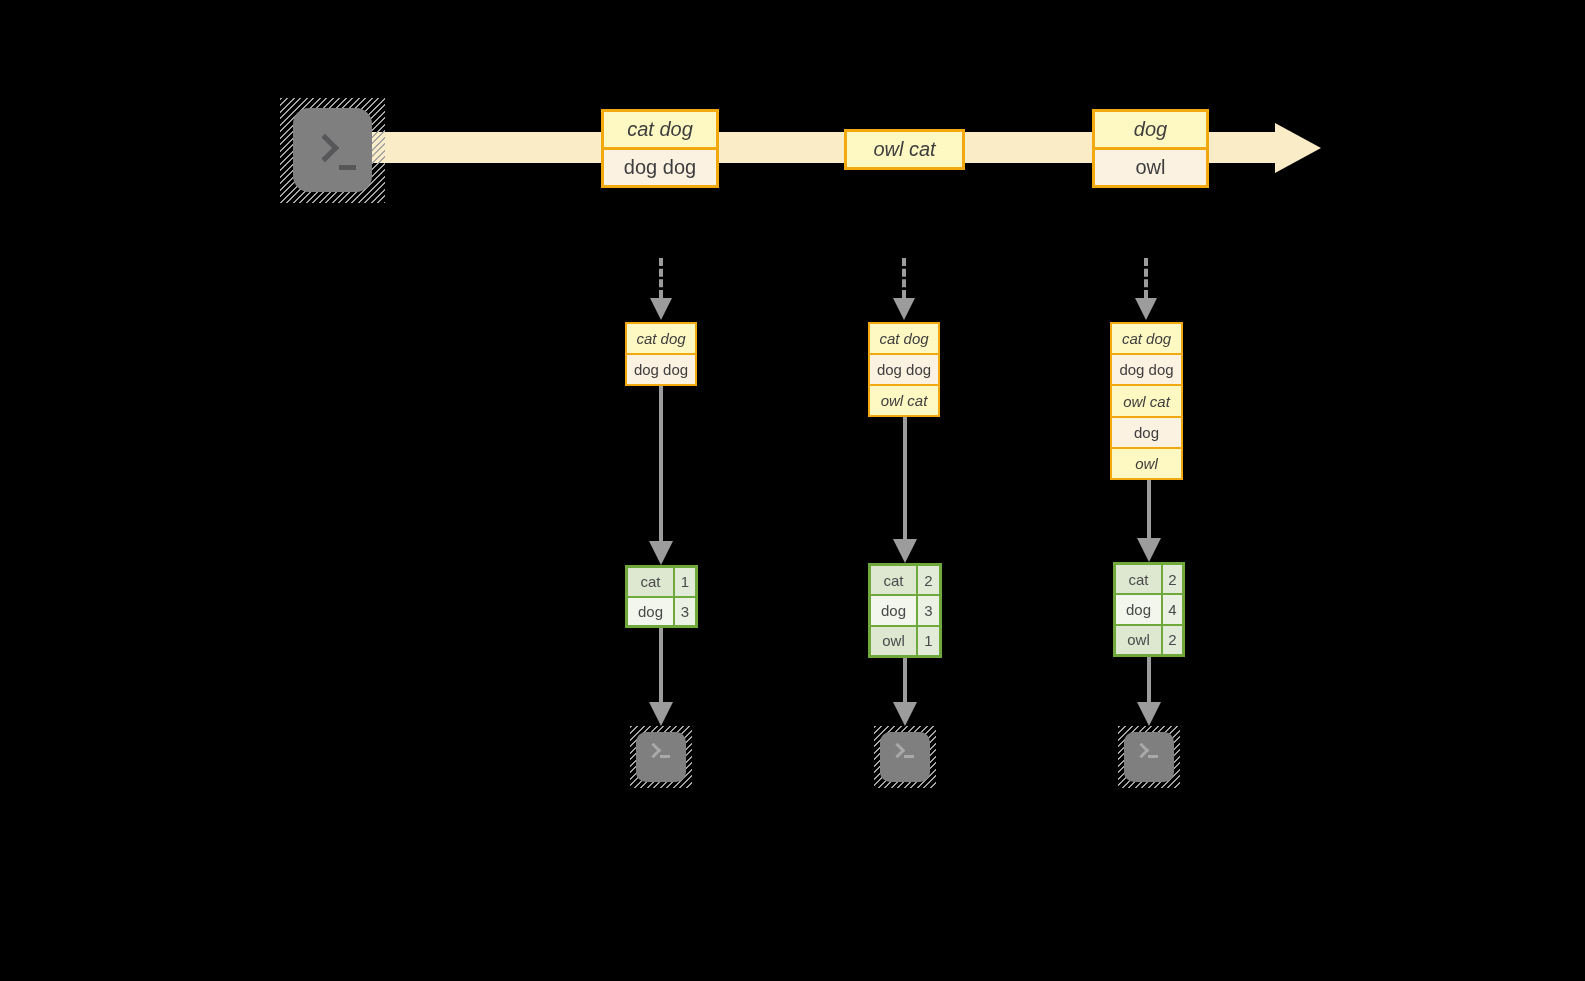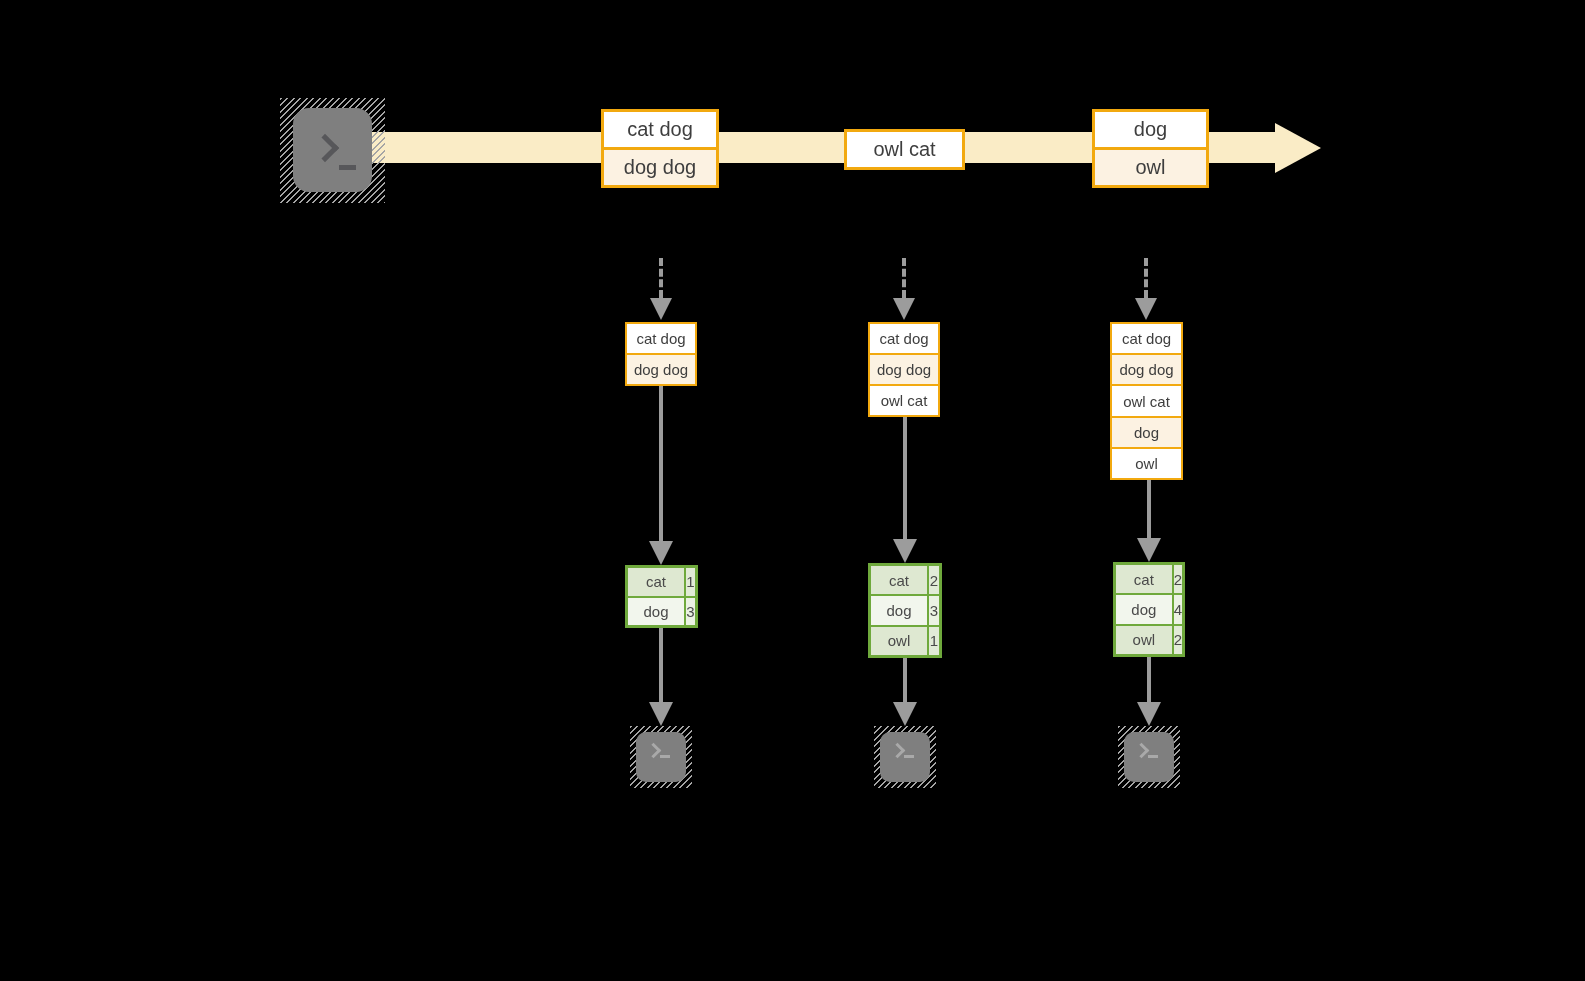--- a/index.html
+++ b/index.html
@@ -25,42 +25,42 @@
 
   
   .obox{position:absolute;box-sizing:border-box;border:3px solid #F2A90F;
         display:flex;flex-direction:column;z-index:4;}
   .obox .oc{flex:1;display:flex;align-items:center;justify-content:center;color:#3E3E3E;}
   .obox .oc + .oc{border-top:3px solid #F2A90F;}
   .obox.big .oc{font-size:20px;}
   .obox.stack{border-width:2px;}
   .obox.stack .oc{font-size:15px;}
   .obox.stack .oc + .oc{border-top-width:2px;}
-  .fill-d{background:#ffffff;}
+  .fill-d{background:#fef9c3;font-style:italic;}
   .fill-l{background:#FCF2E2;}
 
   
   .vline{position:absolute;width:0;border-left:4px solid #9C9C9C;z-index:3;}
   .vline.dash{border-left-style:dashed;}
   .vhead{position:absolute;width:0;height:0;z-index:3;
          border-left:12px solid transparent;border-right:12px solid transparent;
          border-top:24px solid #9C9C9C;}
   .vhead.sm{border-left-width:11px;border-right-width:11px;border-top-width:22px;}
 
   
   .qband{position:absolute;left:693px;top:462px;width:427px;height:45px;background:#FFFFFF;
          z-index:2;display:flex;align-items:center;justify-content:center;}
   .qband span{font-size:29px;color:#161616;letter-spacing:.5px;}
 
   
   .gtable{position:absolute;box-sizing:border-box;border:3px solid #6FA93C;
           display:flex;flex-direction:column;z-index:4;}
   .grow{flex:1;display:flex;}
   .grow + .grow{border-top:2px solid #6FA93C;}
-  .gl{width:56px;display:flex;align-items:center;justify-content:center;font-size:15px;color:#4A4A4A;}
+  .gl{width:45px;display:flex;align-items:center;justify-content:center;font-size:15px;color:#4A4A4A;}
   .gv{flex:1;border-left:2px solid #6FA93C;display:flex;align-items:center;justify-content:center;
       font-size:15px;color:#4A4A4A;}
   .r-d .gl{background:#DEE8D1;} .r-d .gv{background:#E2EBD7;}
   .r-l .gl{background:#F2F6ED;} .r-l .gv{background:#EBF2E3;}
 </style>
 </head>
 <body>
 
 <div class="canvas">
 

